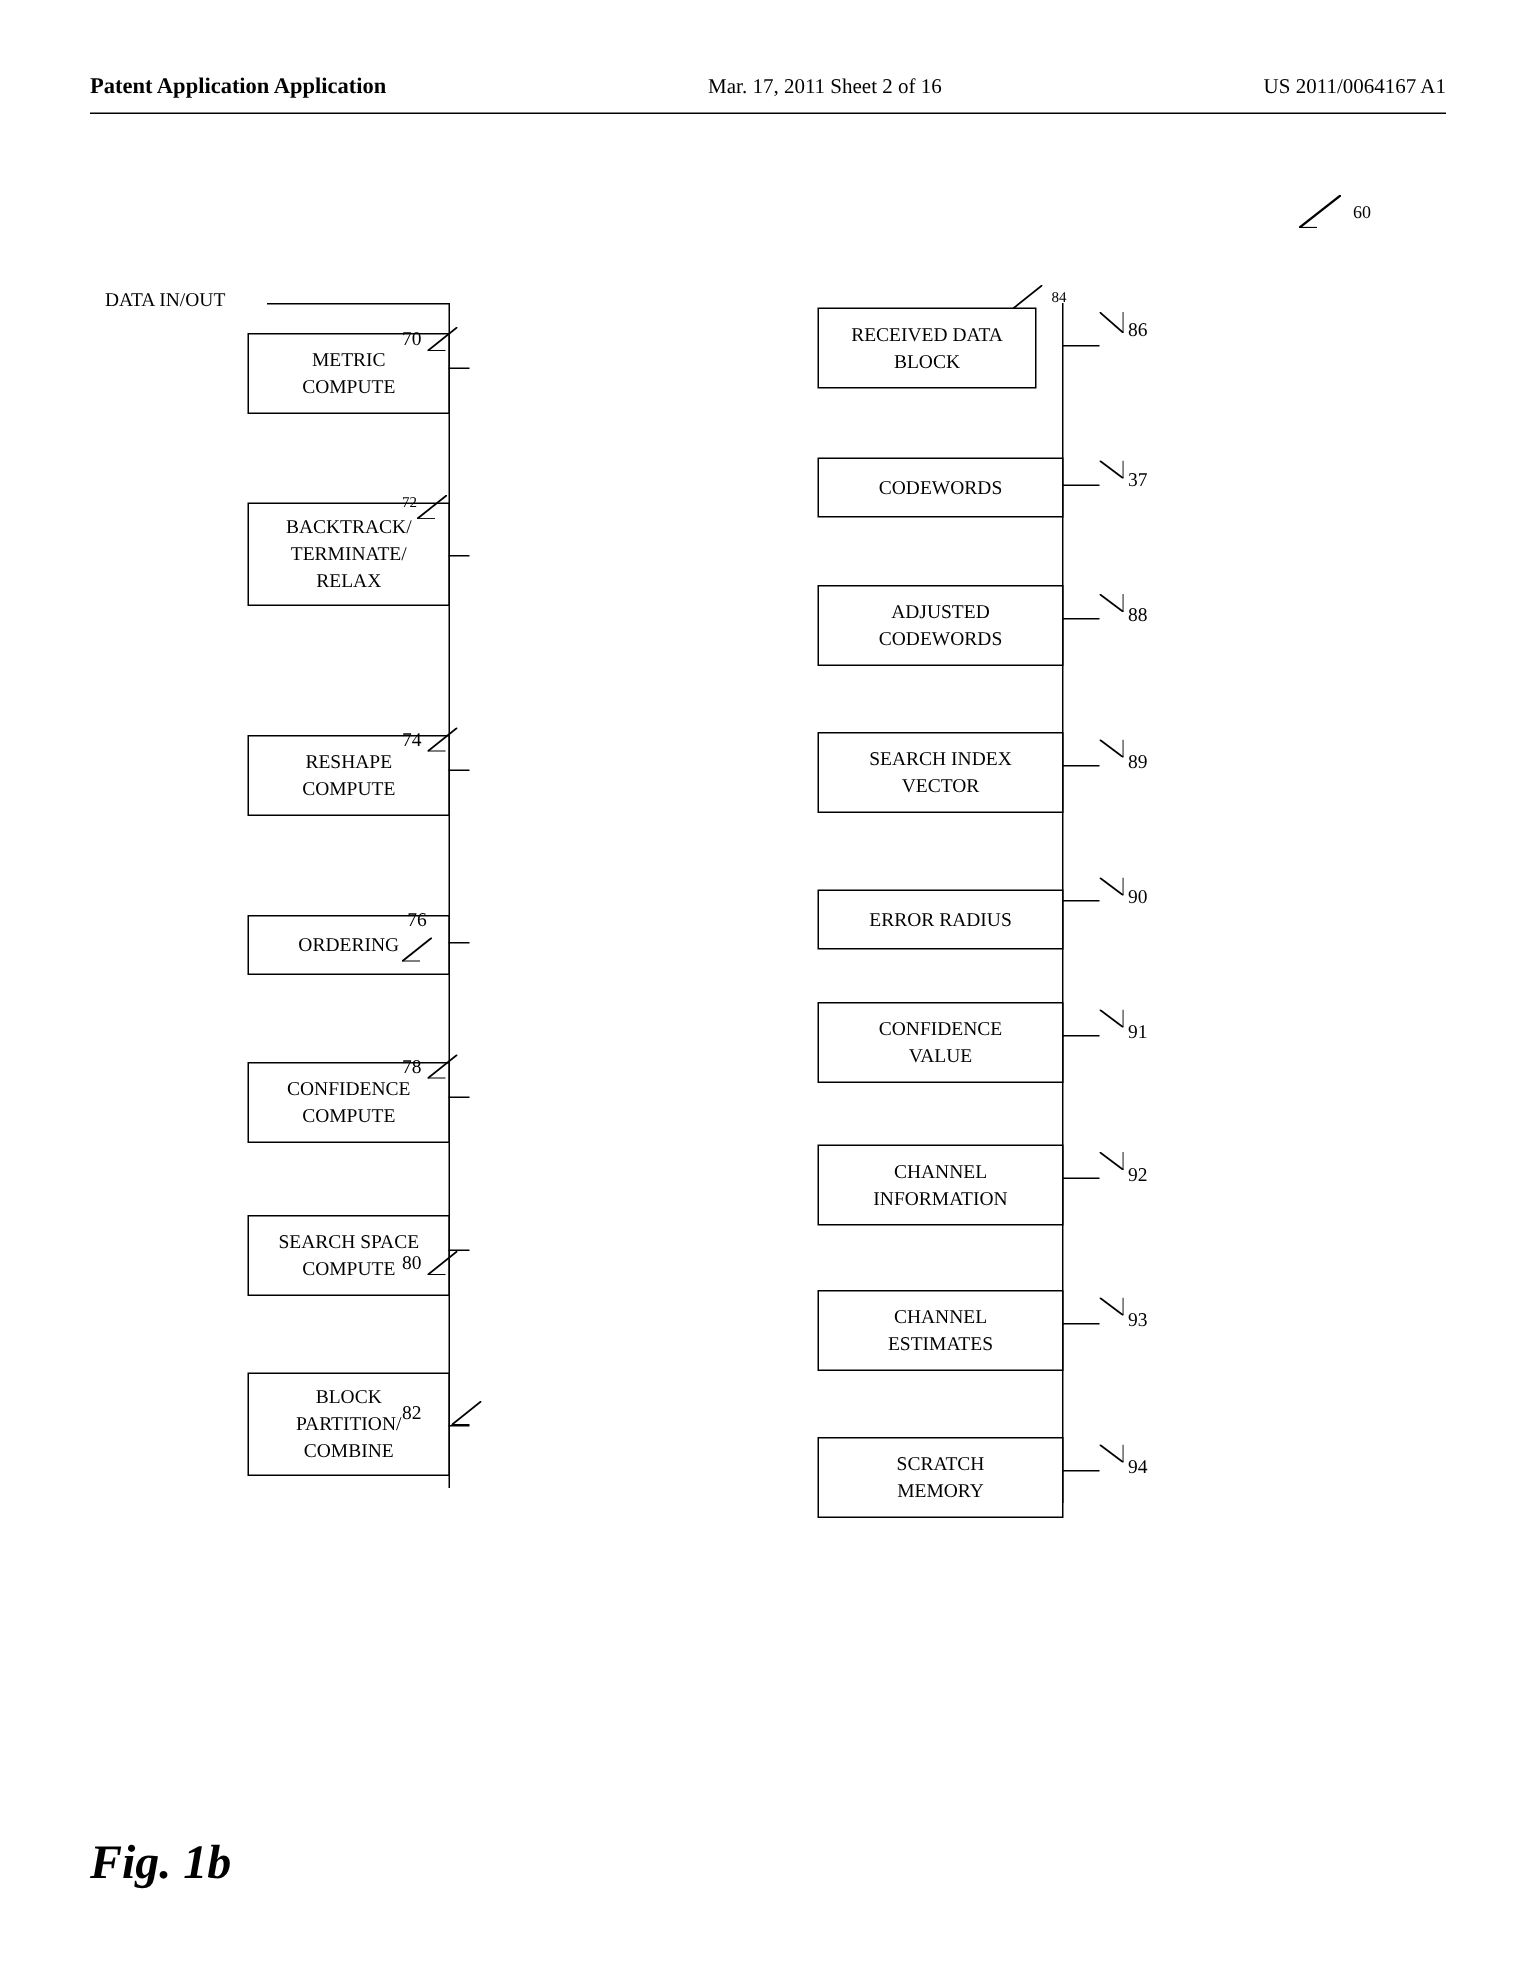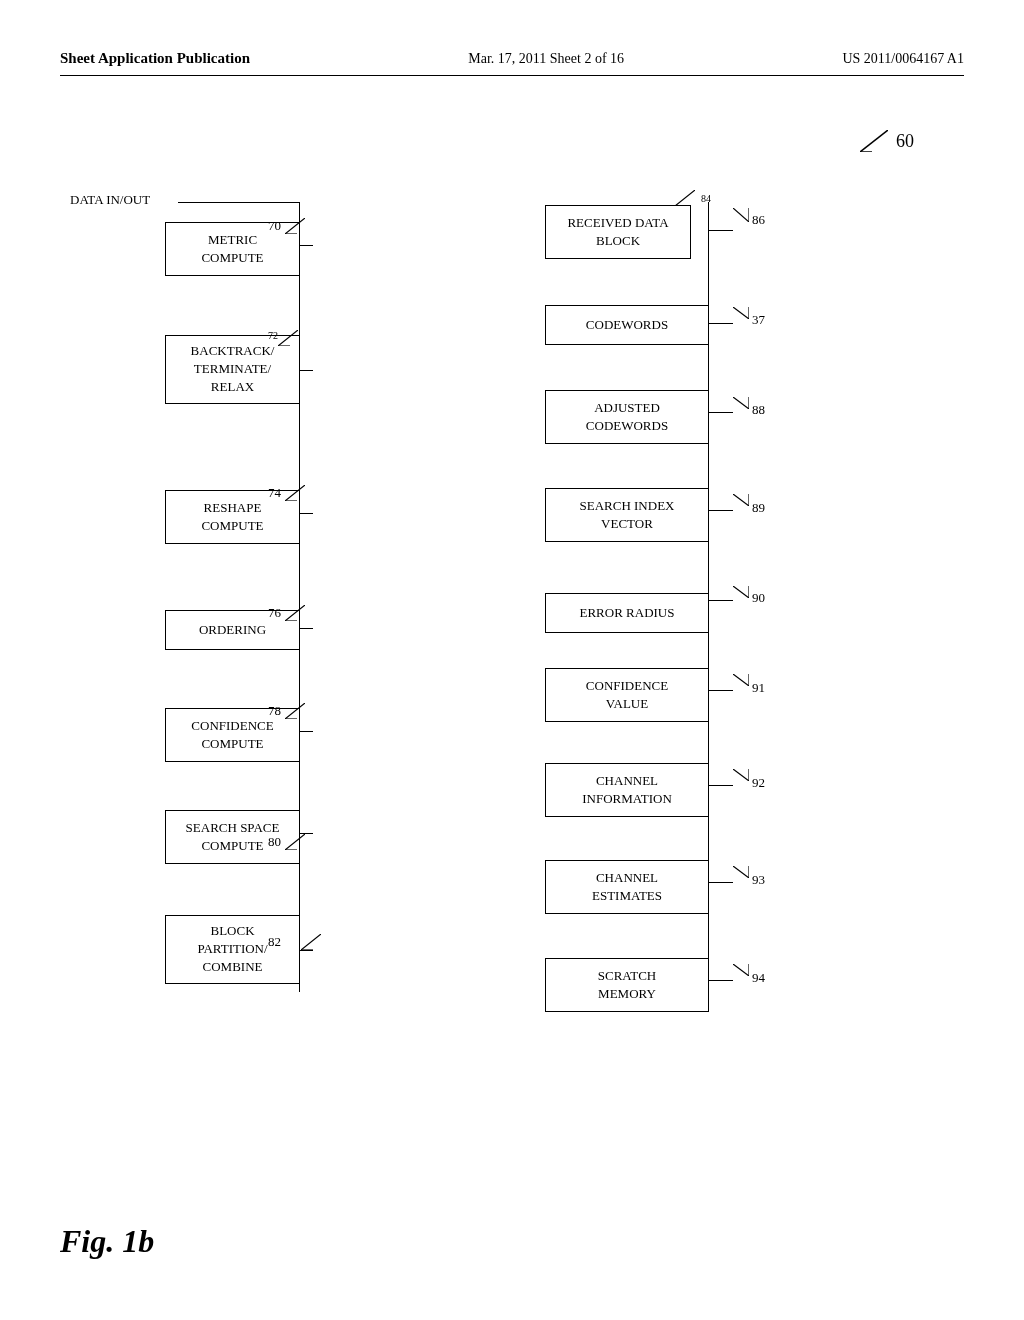--- a/index.html
+++ b/index.html
@@ -60,33 +60,33 @@
       font-style: italic;
       font-weight: bold;
     }
   </style>
 </head>
 <body>
 
 <div class="page">
 
   <div class="header">
-    <span class="header-left">Sheet Application Publication</span>
+    <span class="header-left">Patent Application Application</span>
     <span class="header-center">Mar. 17, 2011  Sheet 2 of 16</span>
     <span class="header-right">US 2011/0064167 A1</span>
   </div>
 
   <div class="diagram">
 
     <div style="position:absolute; top:-20px; right:50px; display:flex; align-items:center; gap:8px;">
       <svg width="28" height="22" viewBox="0 0 28 22">
         <line x1="28" y1="0" x2="0" y2="22" stroke="#000" stroke-width="1.5"></line>
         <line x1="0" y1="22" x2="12" y2="22" stroke="#000" stroke-width="1.5"></line>
       </svg>
-      <span style="font-size:18px;">60</span>
+      <span style="font-size:12px;">60</span>
     </div>
 
     <div style="position:absolute; top:42px; left:10px; font-size:13px; white-space:nowrap;">DATA IN/OUT</div>
 
     <div style="position:absolute; top:52px; left:118px; width:122px; height:1px; background:#000;"></div>
 
     <div style="position:absolute; top:52px; left:239px; width:1px; height:790px; background:#000;"></div>
 
     <div id="right-border" style="position:absolute; left:648px; top:52px; width:1px; height:800px; background:#000;"></div>
 
@@ -116,21 +116,21 @@
     <div style="position:absolute; top:335px; left:208px; font-size:13px; display:flex; align-items:center; gap:4px;">
       <span>74</span>
       <svg width="20" height="16" viewBox="0 0 20 16">
           <line x1="20" y1="0" x2="0" y2="16" stroke="#000" stroke-width="1.2"></line>
           <line x1="0" y1="16" x2="12" y2="16" stroke="#000" stroke-width="1.2"></line>
         </svg>
     </div>
 
     <div style="position:absolute; top:460px; left:105px; width:135px; border:1px solid #000; text-align:center; font-size:13px; padding:10px 4px; line-height:1.4;">ORDERING</div>
     <div style="position:absolute; top:478px; left:239px; width:14px; height:1px; background:#000;"></div>
-    <div style="position:absolute; top:455px; left:208px; font-size:13px; display:flex; align-items:center; gap:4px;">
+    <div style="position:absolute; top:455px; left:208px; font-size:13px; display:flex; align-items:center; gap:4px;flex-direction:column;">
       <span>76</span>
       <svg width="20" height="16" viewBox="0 0 20 16">
           <line x1="20" y1="0" x2="0" y2="16" stroke="#000" stroke-width="1.2"></line>
           <line x1="0" y1="16" x2="12" y2="16" stroke="#000" stroke-width="1.2"></line>
         </svg>
     </div>
 
     <div style="position:absolute; top:558px; left:105px; width:135px; border:1px solid #000; text-align:center; font-size:13px; padding:8px 4px; line-height:1.4;">CONFIDENCE<br>COMPUTE</div>
     <div style="position:absolute; top:581px; left:239px; width:14px; height:1px; background:#000;"></div>
     <div style="position:absolute; top:553px; left:208px; font-size:13px; display:flex; align-items:center; gap:4px;">

